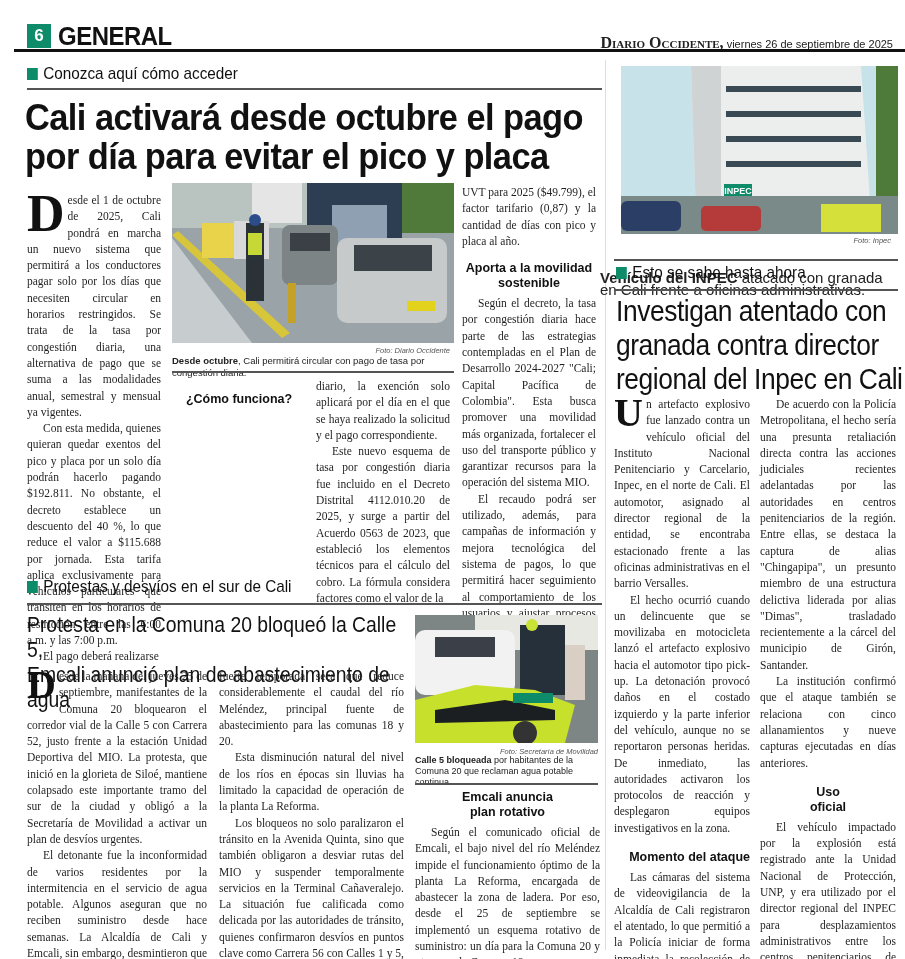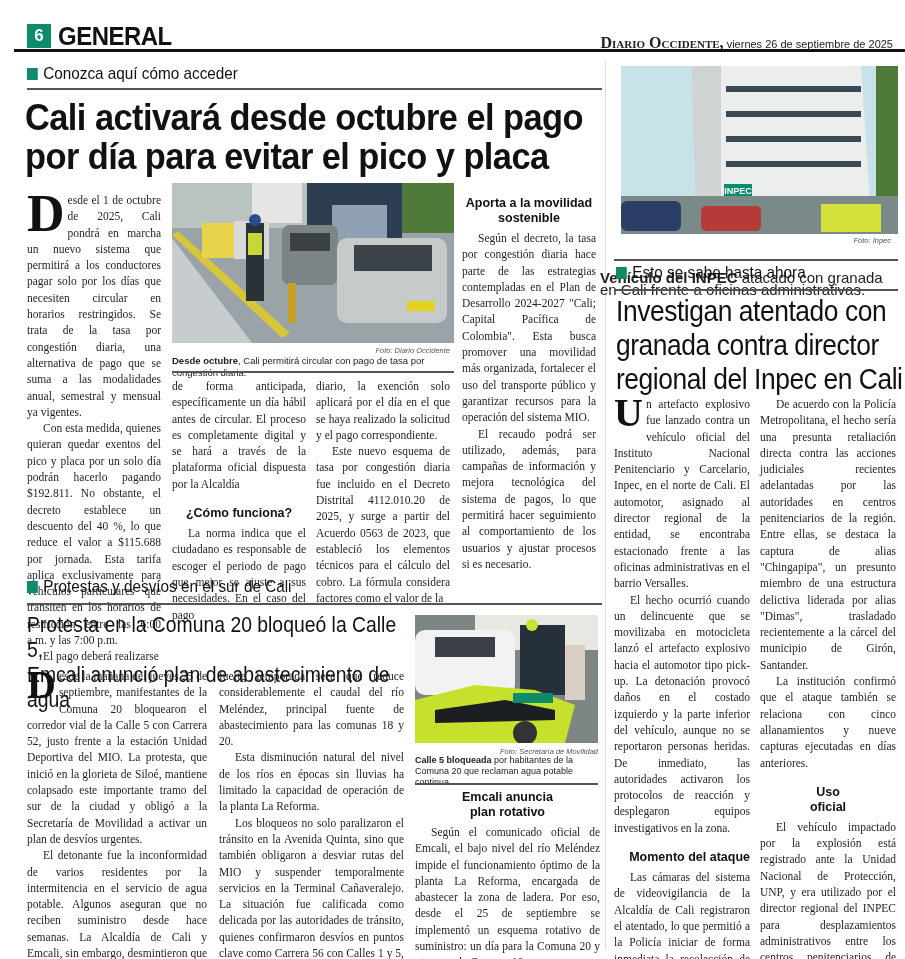--- a/index.html
+++ b/index.html
@@ -75,31 +75,30 @@
 <div class="abs cap" style="left:172px;top:355px;width:290px;"><b>Desde octubre</b><span>, Cali permitirá circular con pago de tasa por congestión diaria.</span></div>
 <div class="abs rule" style="left:172px;top:371px;width:282px;height:1.5px;"></div>
 
 <div class="abs col" style="left:27px;top:192px;width:134px;">
   <p class="noind"><span class="drop">D</span><span>esde el 1 de octubre de 2025, Cali pondrá en marcha un nuevo sistema que permitirá a los conductores pagar solo por los días que necesiten circular en horarios restringidos. Se trata de la tasa por congestión diaria, una alternativa de pago que se suma a las modalidades anual, semestral y mensual ya vigentes.</span></p>
   <p>Con esta medida, quienes quieran quedar exentos del pico y placa por un solo día podrán hacerlo pagando $192.811. No obstante, el decreto establece un descuento del 40 %, lo que reduce el valor a $115.688 por jornada. Esta tarifa aplica exclusivamente para vehículos particulares que transiten en los horarios de restricción entre las 6:00 a.m. y las 7:00 p.m.</p>
   <p>El pago deberá realizarse</p>
 </div>
 
 <div class="abs col" style="left:172px;top:378px;width:134px;">
-  <p class="noind">de forma anticipada, específicamente un día hábil antes de circular. El proceso es completamente digital y se hará a través de la plataforma oficial dispuesta por la Alcaldía</p>
   <div class="subhead">¿Cómo funciona?</div>
-  <p>La norma indica que el ciudadano es responsable de escoger el periodo de pago que mejor se ajuste a sus necesidades. En el caso del pago</p>
 </div>
 
 <div class="abs col" style="left:316px;top:378px;width:134px;">
   <p class="noind">diario, la exención solo aplicará por el día en el que se haya realizado la solicitud y el pago correspondiente.</p>
   <p>Este nuevo esquema de tasa por congestión diaria fue incluido en el Decreto Distrital 4112.010.20 de 2025, y surge a partir del Acuerdo 0563 de 2023, que estableció los elementos técnicos para el cálculo del cobro. La fórmula considera factores como el valor de la</p>
 </div>
 
 <div class="abs col" style="left:462px;top:184px;width:134px;">
+  <p class="noind">UVT para 2025 ($49.799), el factor tarifario (0,87) y la cantidad de días con pico y placa al año.</p>
   <div class="subhead" style="margin-top:12px;">Aporta a la movilidad sostenible</div>
   <p>Según el decreto, la tasa por congestión diaria hace parte de las estrategias contempladas en el Plan de Desarrollo 2024-2027 "Cali; Capital Pacífica de Colombia". Esta busca promover una movilidad más organizada, fortalecer el uso del transporte público y garantizar recursos para la operación del sistema MIO.</p>
   <p>El recaudo podrá ser utilizado, además, para campañas de información y mejora tecnológica del sistema de pagos, lo que permitirá hacer seguimiento al comportamiento de los usuarios y ajustar procesos si es necesario.</p>
 </div>
 
 <div class="abs" style="left:605px;top:60px;width:1px;height:890px;background:#ddd;"></div>
 
 <div class="abs photo" style="left:613px;top:66px;width:285px;height:168px;padding-left:8px;">
   <svg width="285" height="168" viewBox="0 0 285 168">
     <rect width="285" height="168" fill="#c8e2ea"></rect>

